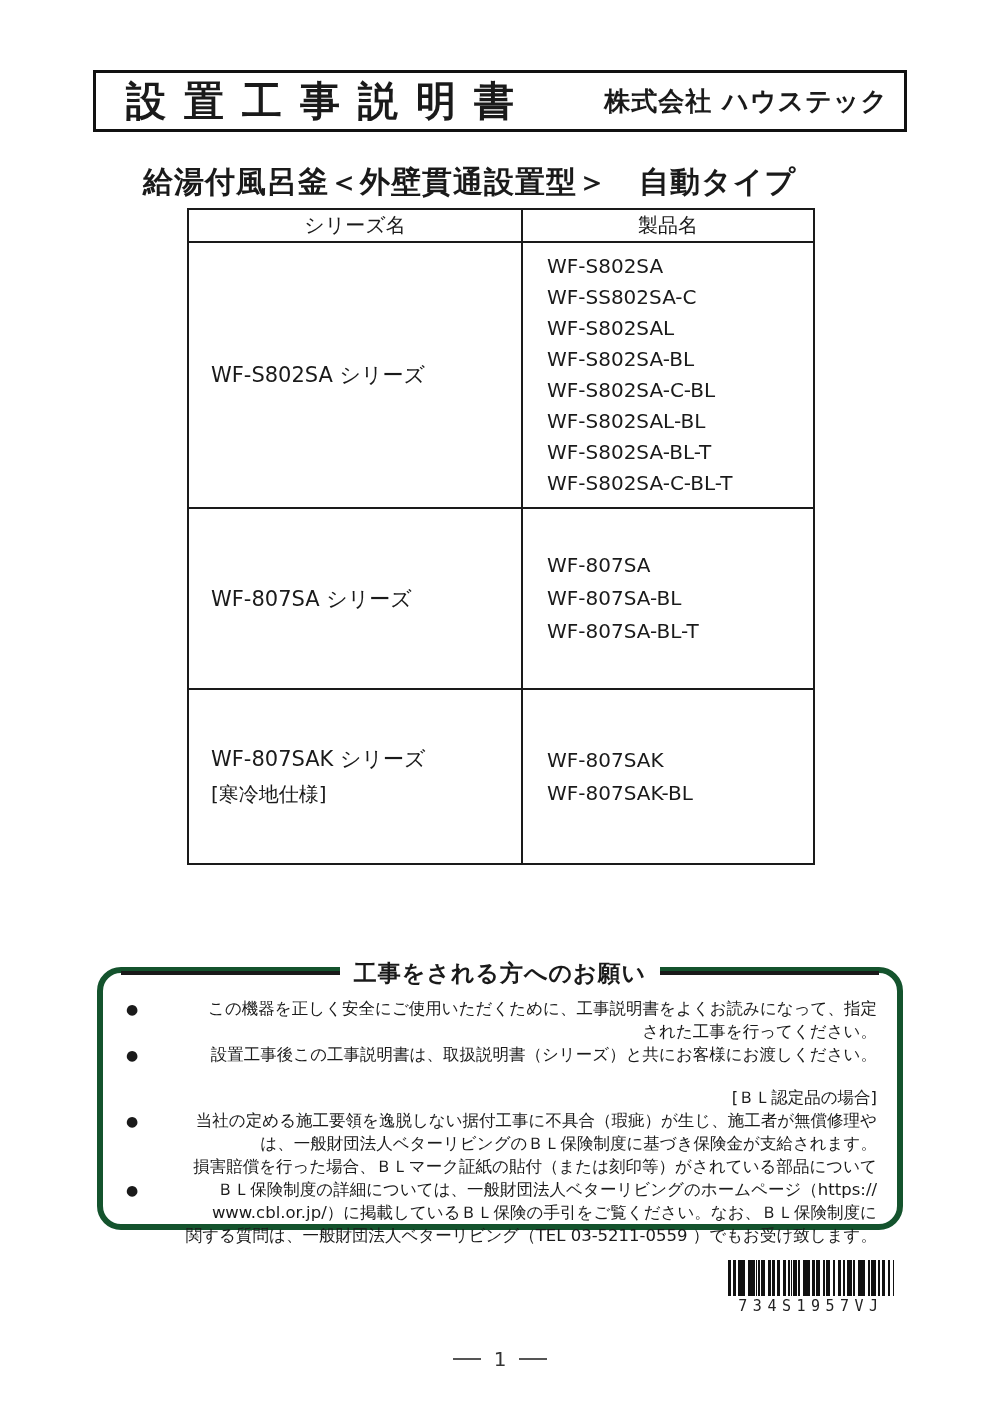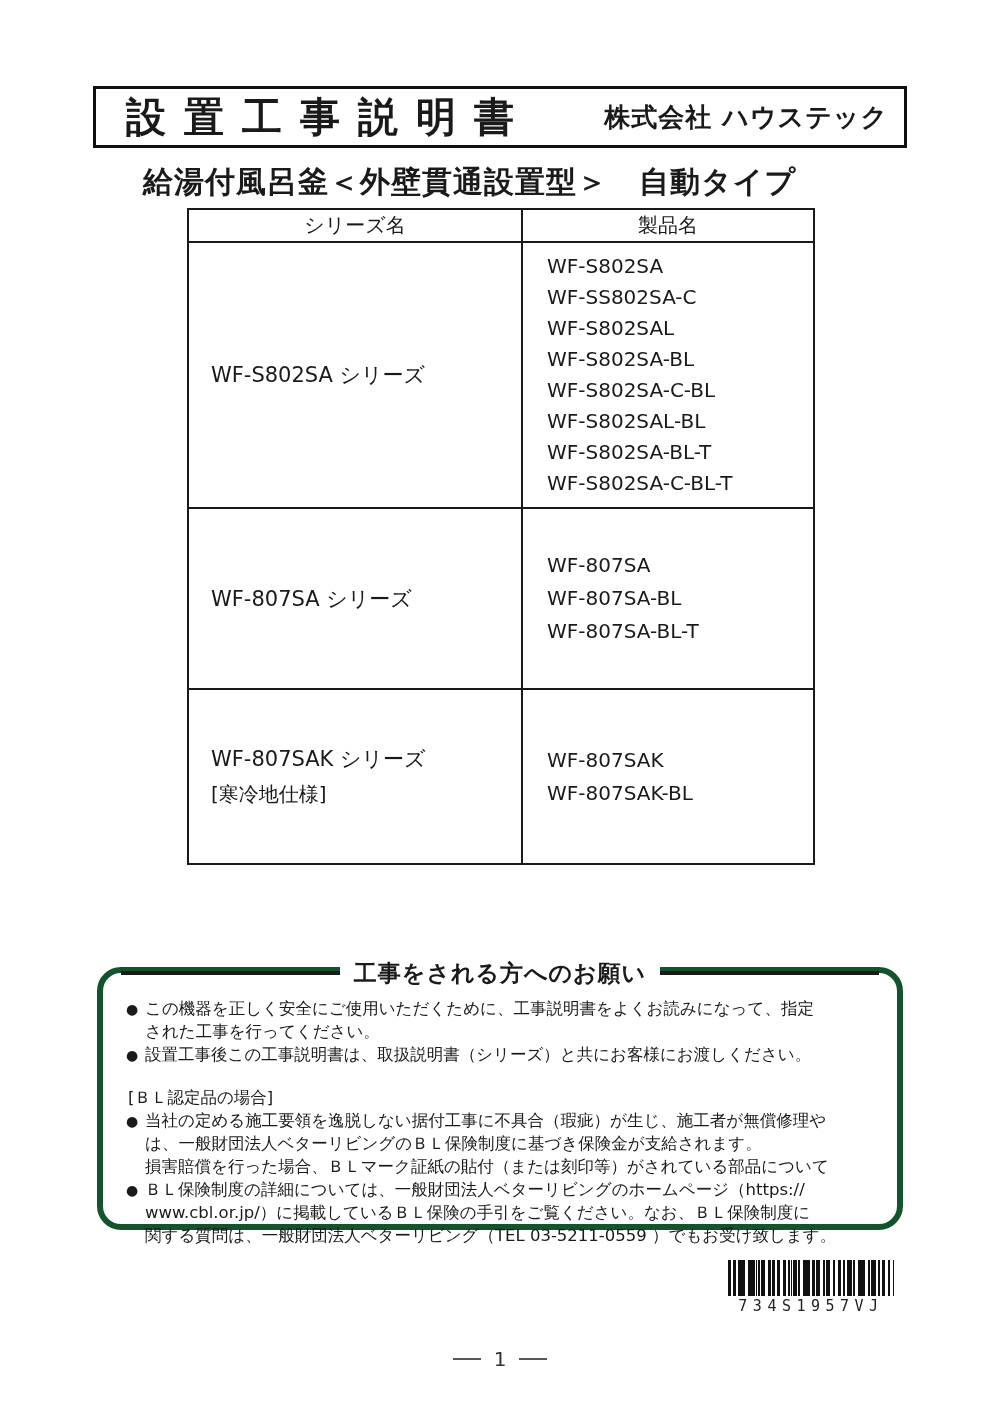--- a/index.html
+++ b/index.html
@@ -7,21 +7,21 @@
   body { font-family:"DejaVu Sans", sans-serif; color:#1a1a1a; }
   .page {
     position:relative; width:1000px; height:1415px; margin:0 auto;
     background:#ffffff; overflow:hidden;
   }
 
   
   .header-box {
     position:absolute; left:93px; top:70px; width:814px; height:62px;
     border:3px solid #111; display:flex; align-items:center; justify-content:space-between;
-    padding:0 16px 0 30px; background:#fff;margin-top:16px;
+    padding:0 16px 0 30px; background:#fff;
   }
   .doc-title {
     font-size:40px; font-weight:bold; letter-spacing:18px; white-space:nowrap;
     transform:scaleY(1.02);
   }
   .company-name { font-size:26px; font-weight:bold; white-space:nowrap; letter-spacing:1px; }
 
   
   .subtitle {
     position:absolute; left:143px; top:162px; font-size:30px; font-weight:600;
@@ -56,21 +56,21 @@
   .notice-legend {
     position:absolute; top:-17px; left:18px; right:18px; height:34px;
     display:flex; align-items:center;
   }
   .legend-line { height:4px; background:#1a1a1a; flex:1; }
   .notice-title {
     background:#fff; padding:0 14px; font-size:23px; font-weight:600;
     white-space:nowrap; letter-spacing:1px;
   }
   .notice-body { padding:24px 20px 0 25px; font-size:16.5px; line-height:23px; }
-  .n-line { position:relative; padding-left:17px; white-space:nowrap; }
+  .n-line { position:relative; padding-left:17px; white-space:nowrap;text-align:right; }
   .n-line.bullet::before {
     content:"●"; position:absolute; left:-2px; top:1px; font-size:14px;
   }
   .n-line.heading { padding-left:0; margin-top:20px; }
 
   
   .barcode { position:absolute; left:728px; top:1260px; width:166px; }
   .barcode-bars {
     height:36px; width:166px; background-color:#fff;
     background-image:

